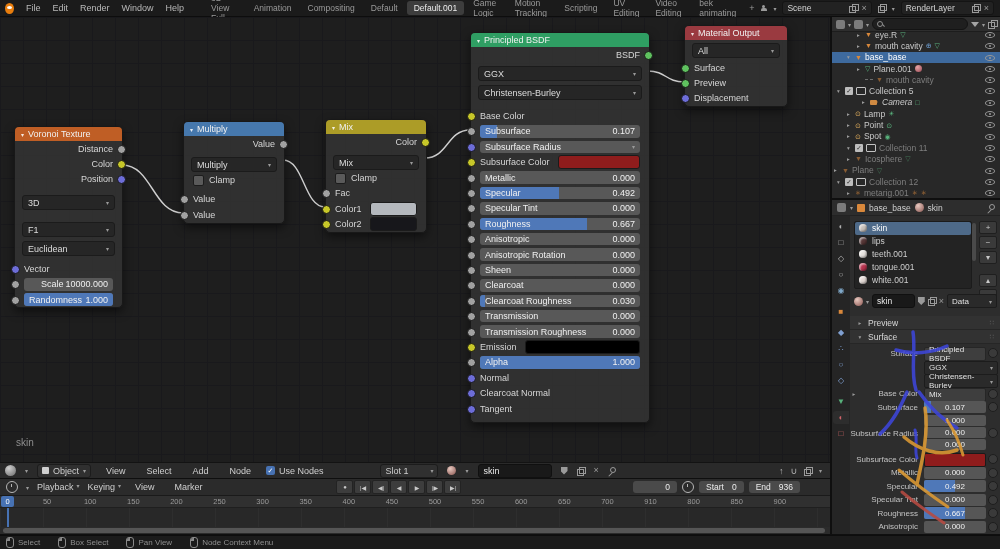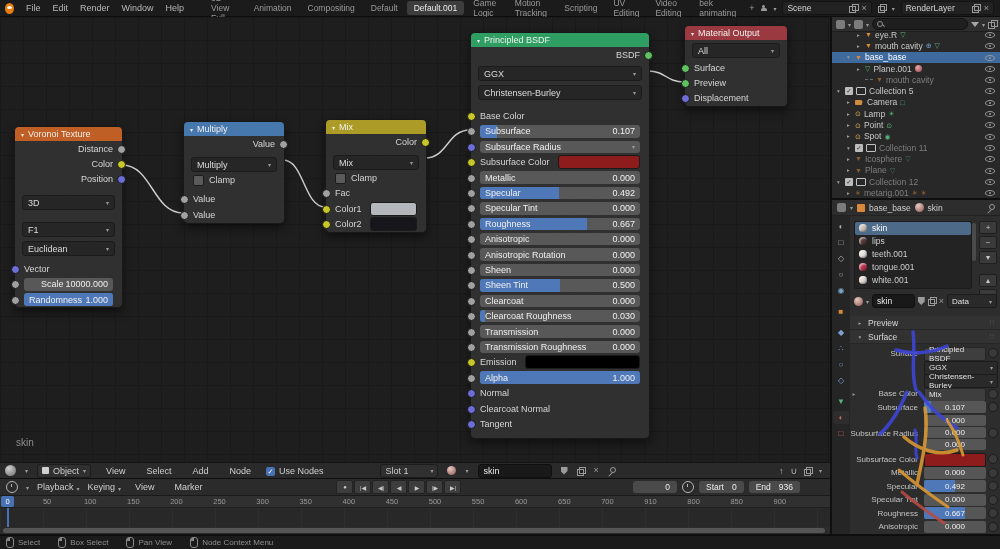--- a/index.html
+++ b/index.html
@@ -1,19 +1,19 @@
 <!DOCTYPE html>
 <html><head>
 <meta charset="utf-8">
 <style>
   html,body{margin:0;padding:0;background:#000;}
   #root{position:relative;width:1000px;height:549px;background:#0f0f0f;overflow:hidden;
         font-family:"Liberation Sans","DejaVu Sans",sans-serif;color:#cfcfcf;
         -webkit-font-smoothing:antialiased;}
-  .ib{display:inline-flex;align-items:flex-end;justify-content:center;}
+  .ib{display:inline-flex;align-items:flex-start;justify-content:center;}
   
   #topbar{position:absolute;left:0;top:0;width:1000px;height:16px;background:#1b1b1b;
           display:flex;align-items:center;font-size:9px;color:#b9b9b9;border-bottom:1px solid #0d0d0d;}
   .blogo{width:11px;height:11px;border-radius:50%;background:#e87d0d;margin:0 6px 0 5px;position:relative;}
   .blogo::after{content:"";position:absolute;left:2px;top:3px;width:5px;height:3px;background:#fff;border-radius:50%;}
   .menu-item{padding:0 6px;cursor:default;}
   #tb-tabs{display:flex;align-items:center;margin-left:14px;gap:2px;font-size:8.5px;color:#9a9a9a;}
   .wtab{padding:2px 7px;border-radius:3px;}
   .wtab.active{background:#3d3d3d;color:#ececec;}
   .wtab-add{padding:0 6px;color:#9a9a9a;}
@@ -410,28 +410,20 @@
             <span class="socket in s-gray"></span>
             <div class="fieldbox">
               <span class="fill" style="width: 0%;"></span>
               <span class="slbl">Sheen</span>
               <span class="sval">0.000</span>
             </div>
           </div>
           <div class="nrow">
             <span class="socket in s-gray"></span>
             <div class="fieldbox">
-              <span class="fill" style="width: 50%;"></span>
-              <span class="slbl">Sheen Tint</span>
-              <span class="sval">0.500</span>
-            </div>
-          </div>
-          <div class="nrow">
-            <span class="socket in s-gray"></span>
-            <div class="fieldbox">
               <span class="fill" style="width: 0%;"></span>
               <span class="slbl">Clearcoat</span>
               <span class="sval">0.000</span>
             </div>
           </div>
           <div class="nrow">
             <span class="socket in s-gray"></span>
             <div class="fieldbox">
               <span class="fill" style="width: 3%;"></span>
               <span class="slbl">Clearcoat Roughness</span>
@@ -594,21 +586,21 @@
           <span>mouth cavity</span>
           <span class="ic-eye"></span>
         </div>
         <div class="orow" style="padding-left: 3px;">
           <span class="oexp">▾</span>
           <span class="ocheck">✓</span>
           <span class="ic-coll"></span>
           <span>Collection 5</span>
           <span class="ic-eye"></span>
         </div>
-        <div class="orow" style="padding-left: 13px;">
+        <div class="orow" style="padding-left: 28px; font-style: italic;">
           <span class="oexp">▸</span>
           <span class="ic-cam"></span>
           <span>Camera</span>
           <span class="g gr">□</span>
           <span class="ic-eye"></span>
         </div>
         <div class="orow" style="padding-left: 13px;">
           <span class="oexp">▸</span>
           <span class="g ol">⊙</span>
           <span>Lamp</span>
@@ -636,21 +628,21 @@
           <span>Collection 11</span>
           <span class="ic-eye"></span>
         </div>
         <div class="orow gray" style="padding-left: 13px;">
           <span class="oexp">▸</span>
           <span class="g or">▼</span>
           <span>Icosphere</span>
           <span class="g gr">▽</span>
           <span class="ic-eye"></span>
         </div>
-        <div class="orow gray" style="padding-left: 13px;">
+        <div class="orow gray" style="">
           <span class="oexp">▸</span>
           <span class="g or">▼</span>
           <span>Plane</span>
           <span class="g gr">▽</span>
           <span class="ic-eye"></span>
         </div>
         <div class="orow gray" style="padding-left: 3px;">
           <span class="oexp">▾</span>
           <span class="ocheck">✓</span>
           <span class="ic-coll"></span>

